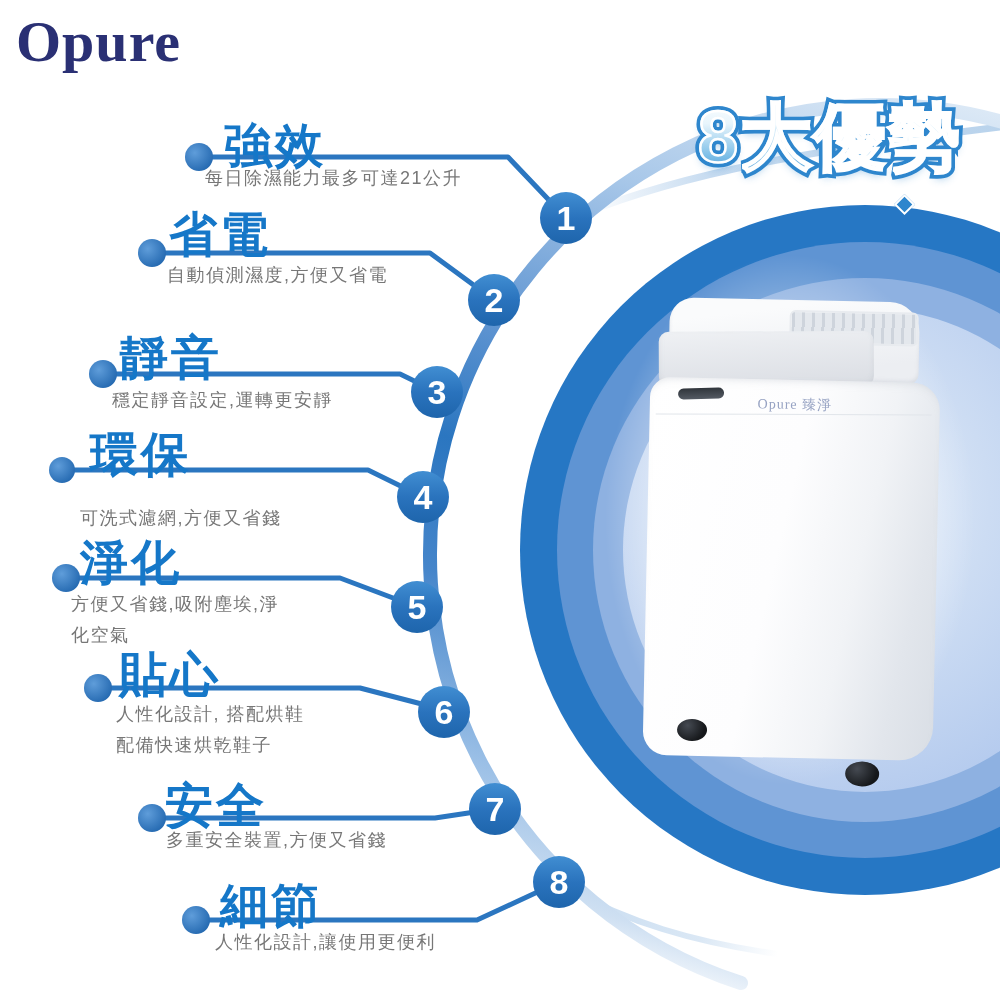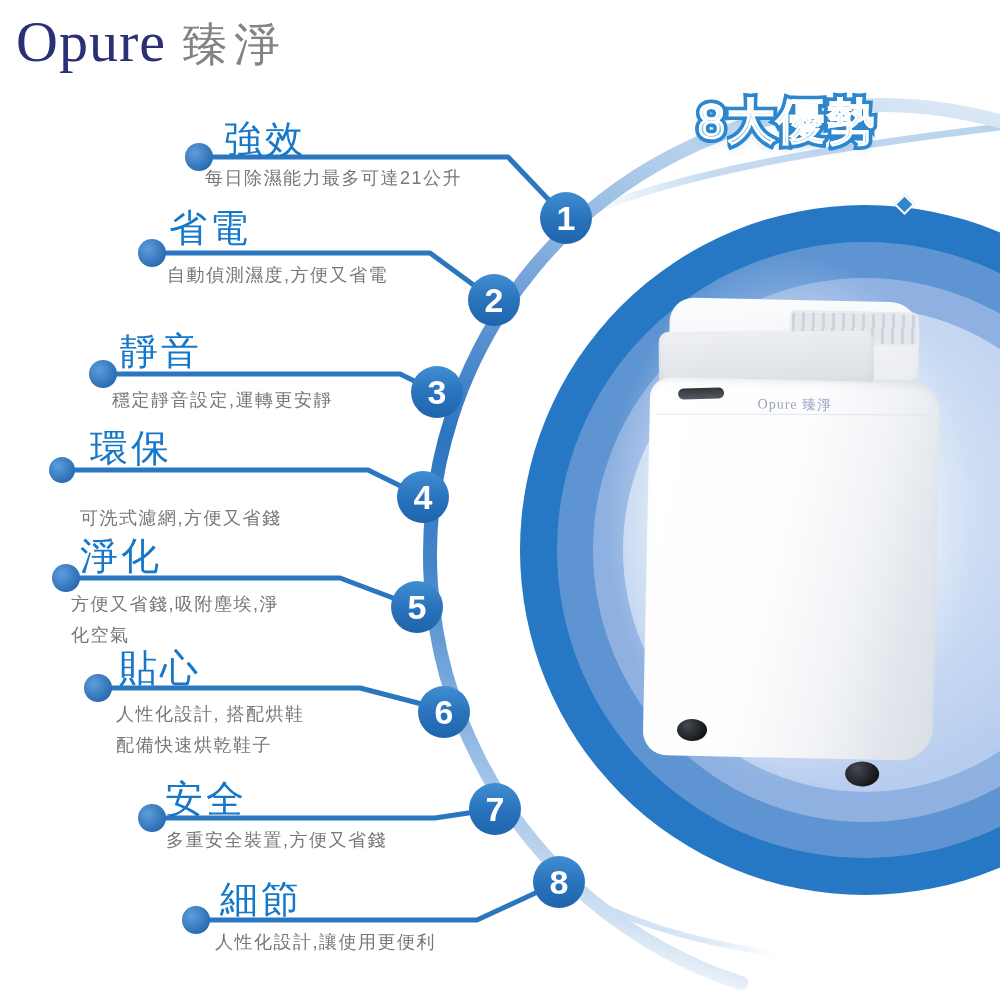--- a/index.html
+++ b/index.html
@@ -3,37 +3,37 @@
 <meta charset="utf-8">
 <style>
   html,body{margin:0;padding:0;background:#fff;}
   #canvas{position:relative;width:1000px;height:1000px;background:#ffffff;overflow:hidden;
           font-family:"Liberation Sans","DejaVu Sans",sans-serif;}
   #decor{position:absolute;left:0;top:0;z-index:0;}
 
   
   .brand{position:absolute;left:16px;top:10px;display:flex;align-items:flex-start;z-index:3;}
   .brand-en{font-family:"Liberation Serif","DejaVu Serif",serif;font-size:58px;line-height:64px;
-            color:#2a3074;letter-spacing:1px;}
+            color:#2a3074;letter-spacing:1px;font-weight:bold;}
   .brand-zh{font-size:46px;line-height:60px;color:#838383;margin-left:16px;letter-spacing:6px;padding-top:4px;}
 
   
-  .headline{position:absolute;left:698px;top:90px;font-size:48px;font-weight:400;
+  .headline{position:absolute;left:698px;top:90px;font-size:72px;font-weight:700;
             letter-spacing:2px;white-space:nowrap;z-index:3;}
   .headline.back{color:#2e86cd;-webkit-text-stroke:10px #2e86cd;
                  text-shadow:0 5px 8px rgba(46,134,205,.45);}
   .headline.front{background:linear-gradient(180deg,#ffffff 8%,#e8f5fc 35%,#7fc0e8 68%,#2e86cd 100%);
                   -webkit-background-clip:text;background-clip:text;
                   color:#bfe0f5;-webkit-text-fill-color:transparent;
                   -webkit-text-stroke:2.5px #ffffff;}
   .sparkle{position:absolute;left:897px;top:197px;width:11px;height:11px;background:#2e86cd;
            border:2px solid #fff;transform:rotate(45deg);z-index:4;}
 
   
-  .f-title{position:absolute;font-size:38px;font-weight:400;color:#1577c8;
+  .f-title{position:absolute;font-size:48px;font-weight:700;color:#1577c8;
            letter-spacing:3px;white-space:nowrap;z-index:2;}
   .f-desc{position:absolute;font-size:18px;color:#777777;letter-spacing:1.5px;
           white-space:pre;line-height:31px;z-index:2;}
   .badge{position:absolute;width:52px;height:52px;border-radius:50%;display:flex;
          align-items:center;justify-content:center;color:#fff;font-size:34px;font-weight:700;
          background:linear-gradient(180deg,#418ed2 0%,#2a73bd 50%,#1e65ac 100%);z-index:2;}
 
   
   .product{position:absolute;left:645px;top:292px;width:300px;height:500px;
            transform:rotate(1.2deg);z-index:1;}
@@ -136,21 +136,20 @@
       <circle cx="62" cy="470" r="13"></circle>
       <circle cx="66" cy="578" r="14"></circle>
       <circle cx="98" cy="688" r="14"></circle>
       <circle cx="152" cy="818" r="14"></circle>
       <circle cx="196" cy="920" r="14"></circle>
     </g>
   </svg>
 
   <div class="brand">
     <span class="brand-en">Opure</span>
-    <span class="brand-zh">臻淨</span>
   </div>
 
   <div class="headline back">8大優勢</div>
   <div class="headline front">8大優勢</div>
   <div class="sparkle"></div>
 
   <div class="product">
     <div class="p-lid">
       <div class="p-vent"></div>
     </div>

